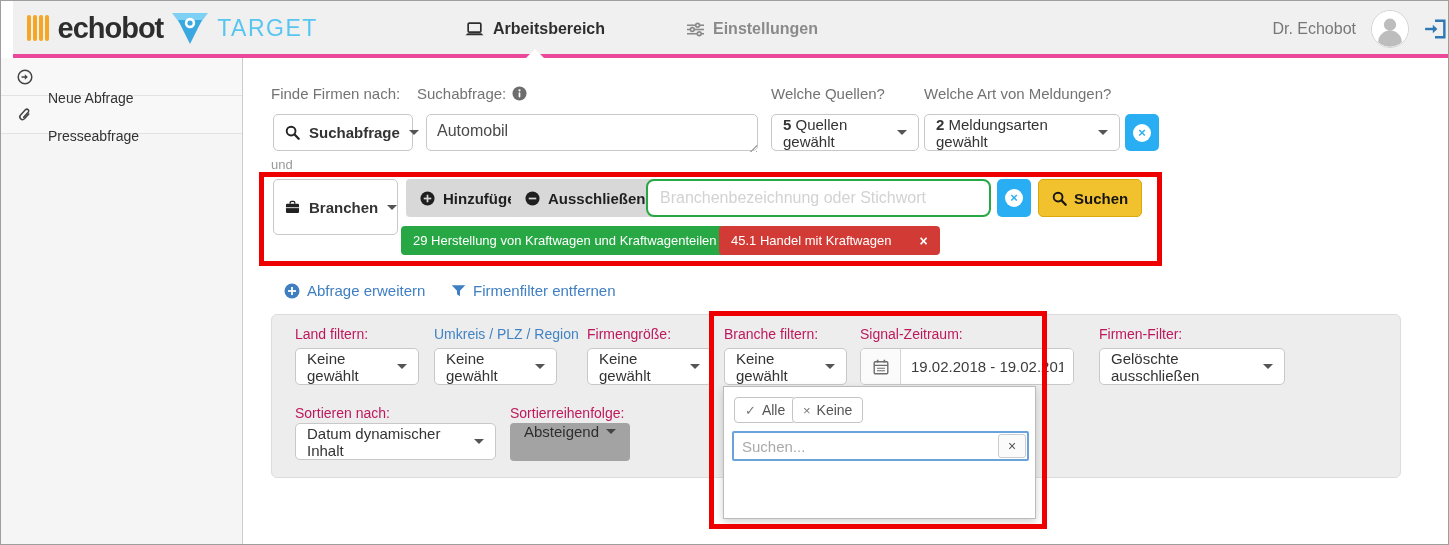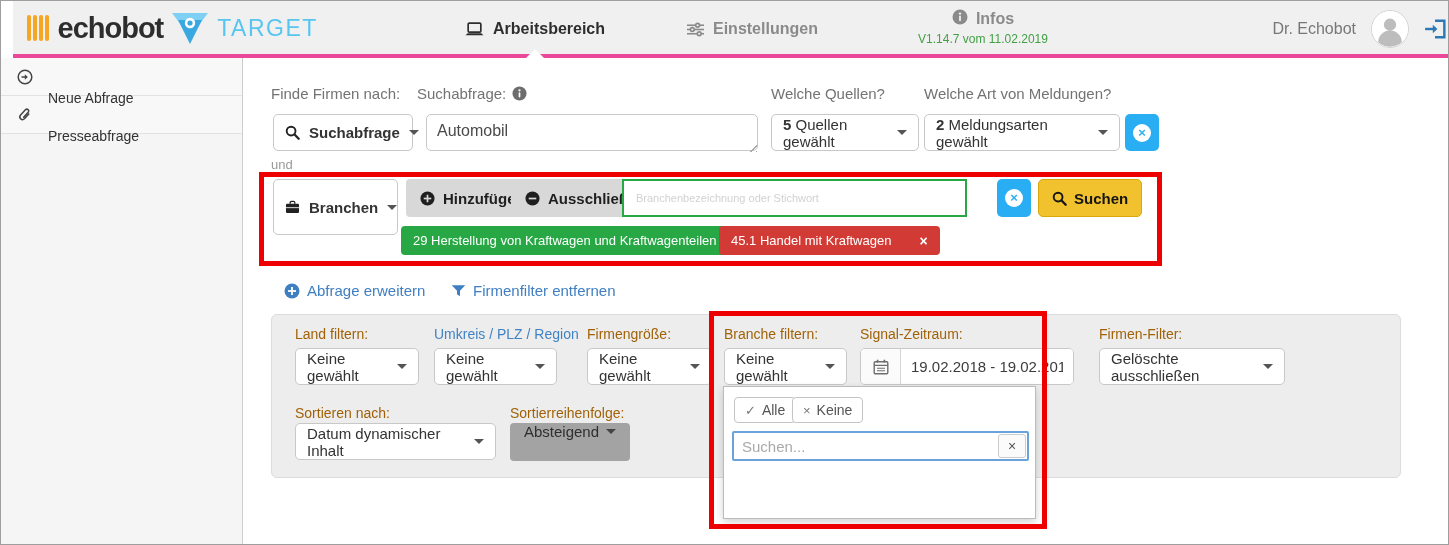--- a/index.html
+++ b/index.html
@@ -47,32 +47,32 @@
   .caret { width:0; height:0; border-left:5px solid transparent; border-right:5px solid transparent; border-top:5px solid #555; }
   .bold { font-weight:bold; }
   .qarea { position:absolute; left:183px; top:56px; width:332px; height:37px; border:1px solid #c8c8c8; border-radius:5px; padding:7px 10px; font-size:16px; color:#4a4a4a; resize:none; font-family:inherit; }
   .resize-grip { position:absolute; left:505px; top:85px; width:9px; height:9px;
       background:repeating-linear-gradient(135deg,#aaa 0 1.3px,transparent 1.3px 3.8px);
       clip-path:polygon(100% 0,0 100%,100% 100%); }
   .and { position:absolute; left:28px; top:99px; font-size:13px; color:#9a9a9a; }
   .bluebtn { position:absolute; width:34px; height:37px; background:#29aef3; border-radius:5px; display:flex; align-items:center; justify-content:center; cursor:pointer; }
   .xcircle { width:18px; height:18px; border-radius:50%; background:#fff; color:#29aef3; font-weight:bold; font-size:13px; line-height:18px; text-align:center; }
   .graybtn { position:absolute; height:38px; background:#d8d8d8; border-radius:4px; display:flex; align-items:center; gap:8px; padding:0 14px; font-size:15px; font-weight:bold; color:#1f1f1f; cursor:pointer; }
-  .green-input { position:absolute; left:379px; top:121px; width:345px; height:38px; border:2px solid #28a745; border-radius:0; padding:0 12px; font-size:11px; color:#444; font-family:inherit; }
+  .green-input { position:absolute; left:403px; top:121px; width:345px; height:38px; border:2px solid #28a745; border-radius:8px; padding:0 12px; font-size:16px; color:#444; font-family:inherit; }
   .green-input::placeholder { color:#d2d2d2; }
   .yellowbtn { position:absolute; left:795px; top:121px; height:38px; background:#f2c12e; border:1px solid #d9a90c; border-radius:5px; display:flex; align-items:center; gap:7px; padding:0 13px; font-size:15px; font-weight:bold; color:#141414; cursor:pointer; }
   .tag { position:absolute; height:29px; border-radius:4px; color:#fff; font-size:13px; display:flex; align-items:center; gap:28px; padding:0 12px; cursor:default; }
   .tag.green { background:#28a745; }
   .tag.red { background:#d23b35; }
   .tag-x { font-weight:bold; font-size:14px; cursor:pointer; }
   .blink { position:absolute; display:flex; align-items:center; gap:7px; font-size:15px; color:#3f7fc1; cursor:pointer; }
 
   
   .panel { position:absolute; left:28px; top:256px; width:1130px; height:164px; background:#ededed; border:1px solid #ddd; border-radius:6px; }
-  .plbl { position:absolute; font-size:14px; color:#a16207; }
+  .plbl { position:absolute; font-size:14px; color:#be185d; }
   .plbl.link { color:#4183c4; cursor:pointer; }
   .pdd { height:37px; background:#fff; border:1px solid #c8c8c8; border-radius:5px; display:flex; align-items:center; gap:9px; padding:0 11px; font-size:15px; color:#333; position:absolute; cursor:pointer; }
   .dategroup { position:absolute; display:flex; height:37px; border:1px solid #c8c8c8; border-radius:5px; overflow:hidden; background:#fff; }
   .date-addon { width:40px; display:flex; align-items:center; justify-content:center; color:#6d6d6d; border-right:1px solid #d5d5d5; background:#fbfbfb; cursor:pointer; }
   .date-input { border:none; width:172px; padding:0 10px; font-size:15px; color:#3c3c3c; font-family:inherit; outline:none; }
   .sortbtn { position:absolute; height:38px; background:#a3a3a3; border-radius:4px; display:flex; align-items:flex-start; gap:7px; padding:0 14px; font-size:15px; color:#2e2e2e; cursor:pointer; }
   .sortbtn .caret { margin-top:6px; border-top-color:#444; }
 
   
   .popup { position:absolute; left:480px; top:328px; width:313px; height:133px; background:#fff; border:1px solid #bbb; box-shadow:0 3px 8px rgba(0,0,0,.18); z-index:20; }
@@ -140,33 +140,20 @@
             <g fill="#f0f0f0" stroke="currentColor" stroke-width="1.5">
               <circle cx="10" cy="3" r="1.8"></circle>
               <circle cx="5" cy="7" r="1.8"></circle>
               <circle cx="11.5" cy="11" r="1.8"></circle>
             </g>
           </svg>
       </span>
       <span>Einstellungen</span>
     </div>
 
-    <div class="nav-infos" style="left:895px; width:150px;">
-      <span class="irow">
-        <span class="nicon">
-          <svg width="16" height="16" viewBox="0 0 16 16">
-              <circle cx="8" cy="8" r="7.5" fill="#8a8a8a"></circle>
-              <circle cx="8" cy="4.6" r="1.2" fill="#f0f0f0"></circle>
-              <rect x="7.1" y="6.6" width="1.8" height="5.6" rx="0.9" fill="#f0f0f0"></rect>
-            </svg>
-        </span>
-        <span>Infos</span>
-      </span>
-      <span class="nav-version">V1.14.7 vom 11.02.2019</span>
-    </div>
 
     <div class="userbox">
       <span class="username">Dr. Echobot</span>
       <span class="avatar">
         <svg width="36" height="36" viewBox="0 0 38 38">
             <circle cx="19" cy="19" r="19" fill="#fff"></circle>
             <circle cx="19" cy="14.5" r="6.5" fill="#bdbdbd"></circle>
             <path d="M6.5 33a12.5 12.5 0 0 1 25 0 19 19 0 0 1-25 0z" fill="#bdbdbd"></path>
           </svg>
       </span>

